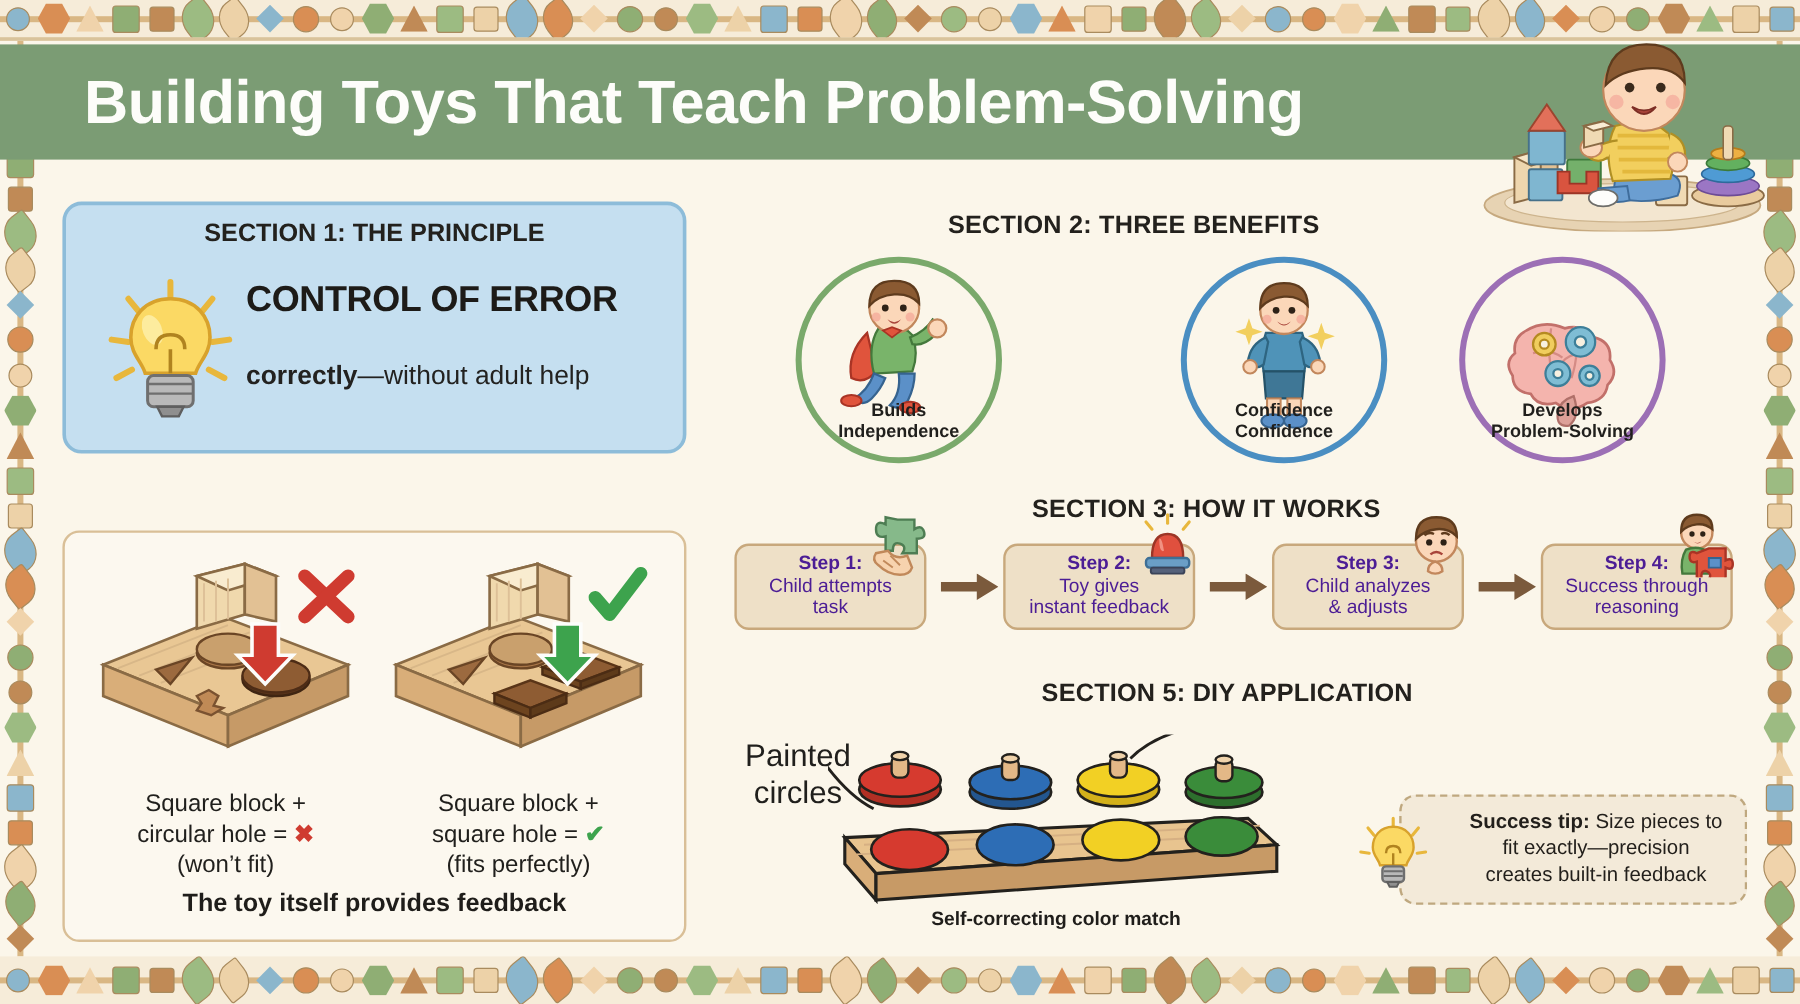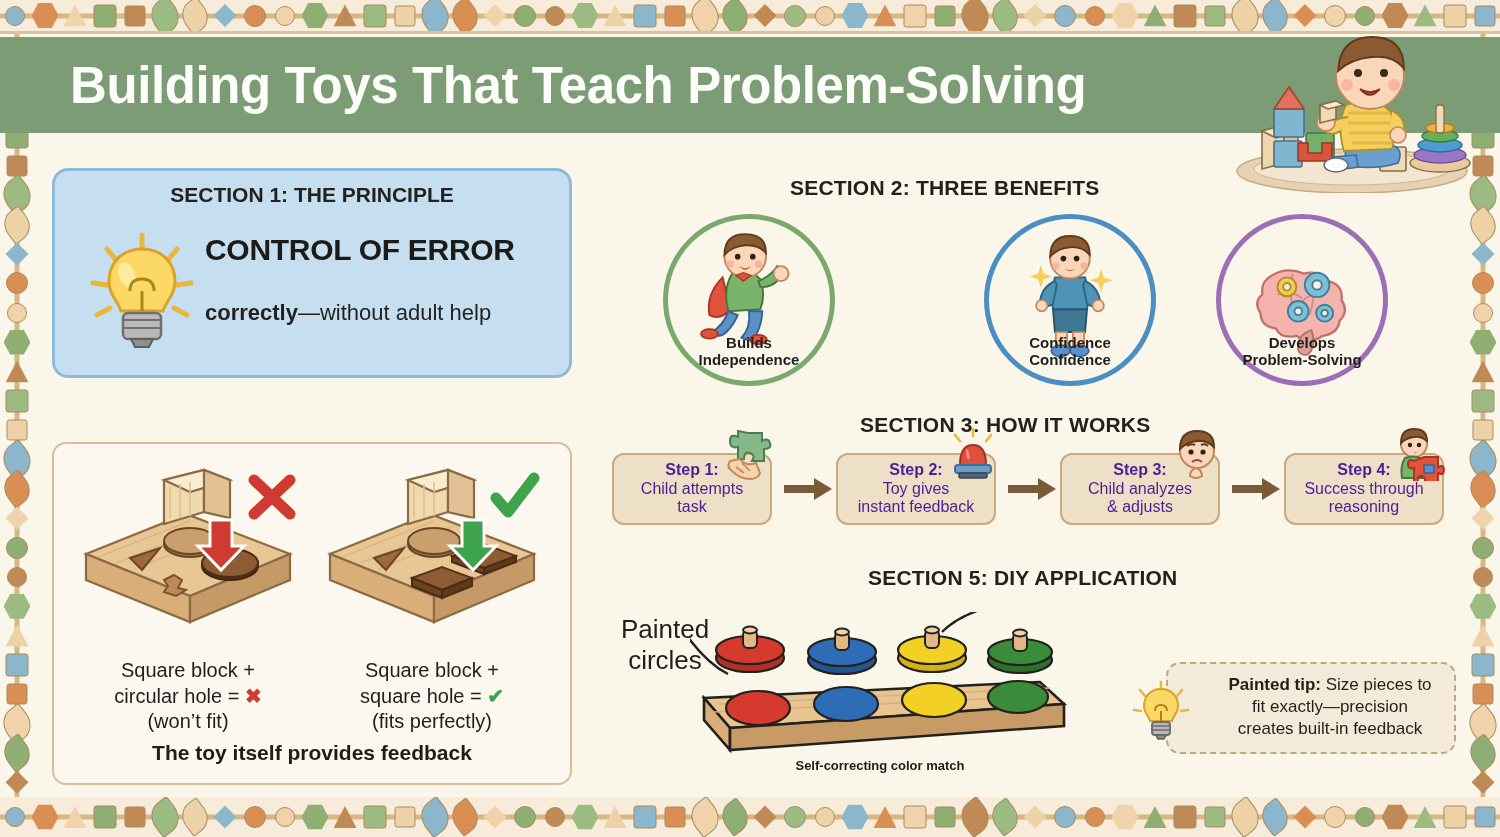--- a/index.html
+++ b/index.html
@@ -138,21 +138,21 @@
     font-size:21px; font-weight:bold; color:#1f1d1a;
   }
   .mark-x { color:#cf3b30; font-weight:bold; }
   .mark-c { color:#3da34d; font-weight:bold; }
 
   
   .s5-head { left:868px; top:566px; width:340px; }
   .s5-tray { position:absolute; left:690px; top:612px; width:380px; height:160px; }
   .s5-cap {
     position:absolute; left:690px; top:758px; width:380px; text-align:center;
-    font-size:13px; font-weight:bold; color:#1f1d1a;
+    font-size:16px; font-weight:bold; color:#1f1d1a;
   }
   .lbl {
     position:absolute; font-size:26px; color:#201f1c; line-height:1.2; text-align:center;
   }
   .lbl-painted { left:610px; top:614px; width:110px; }
   .lbl-discs   { left:990px; top:606px; width:165px; }
 
   .tipbox {
     position:absolute; left:1166px; top:662px; width:290px; height:92px;
     background:#f3ead9; border:2px dashed #bfa87f; border-radius:14px;
@@ -715,19 +715,19 @@
       </g>
       <path d="M29 9 c-11 0 -17 8 -17 17 c0 7 5 10 6 15 h22 c1 -5 6 -8 6 -15 c0 -9 -6 -17 -17 -17 z" fill="#fbd964" stroke="#d8a22c" stroke-width="2"></path>
       <path d="M23 31 q0 -6 6 -6 q6 0 6 6" fill="none" stroke="#b0831f" stroke-width="2"></path>
       <line x1="29" y1="31" x2="29" y2="41" stroke="#b0831f" stroke-width="2"></line>
       <rect x="20" y="42" width="18" height="13" rx="3" fill="#b9b9b9" stroke="#6f6f6f" stroke-width="2"></rect>
       <line x1="21" y1="46" x2="37" y2="46" stroke="#6f6f6f" stroke-width="1.6"></line>
       <line x1="21" y1="50" x2="37" y2="50" stroke="#6f6f6f" stroke-width="1.6"></line>
       <path d="M24 55 h10 l-2 4 h-6 z" fill="#8f8f8f" stroke="#5f5f5f" stroke-width="1.6"></path>
     </svg>
     <div class="tip-txt">
-      <b>Painted tip:</b><span> Size pieces to</span><br>
+      <b>Success tip:</b><span> Size pieces to</span><br>
       <span>fit exactly—precision</span><br>
       <span>creates built-in feedback</span>
     </div>
   </div>
 
 </div>
 
 </body></html>

